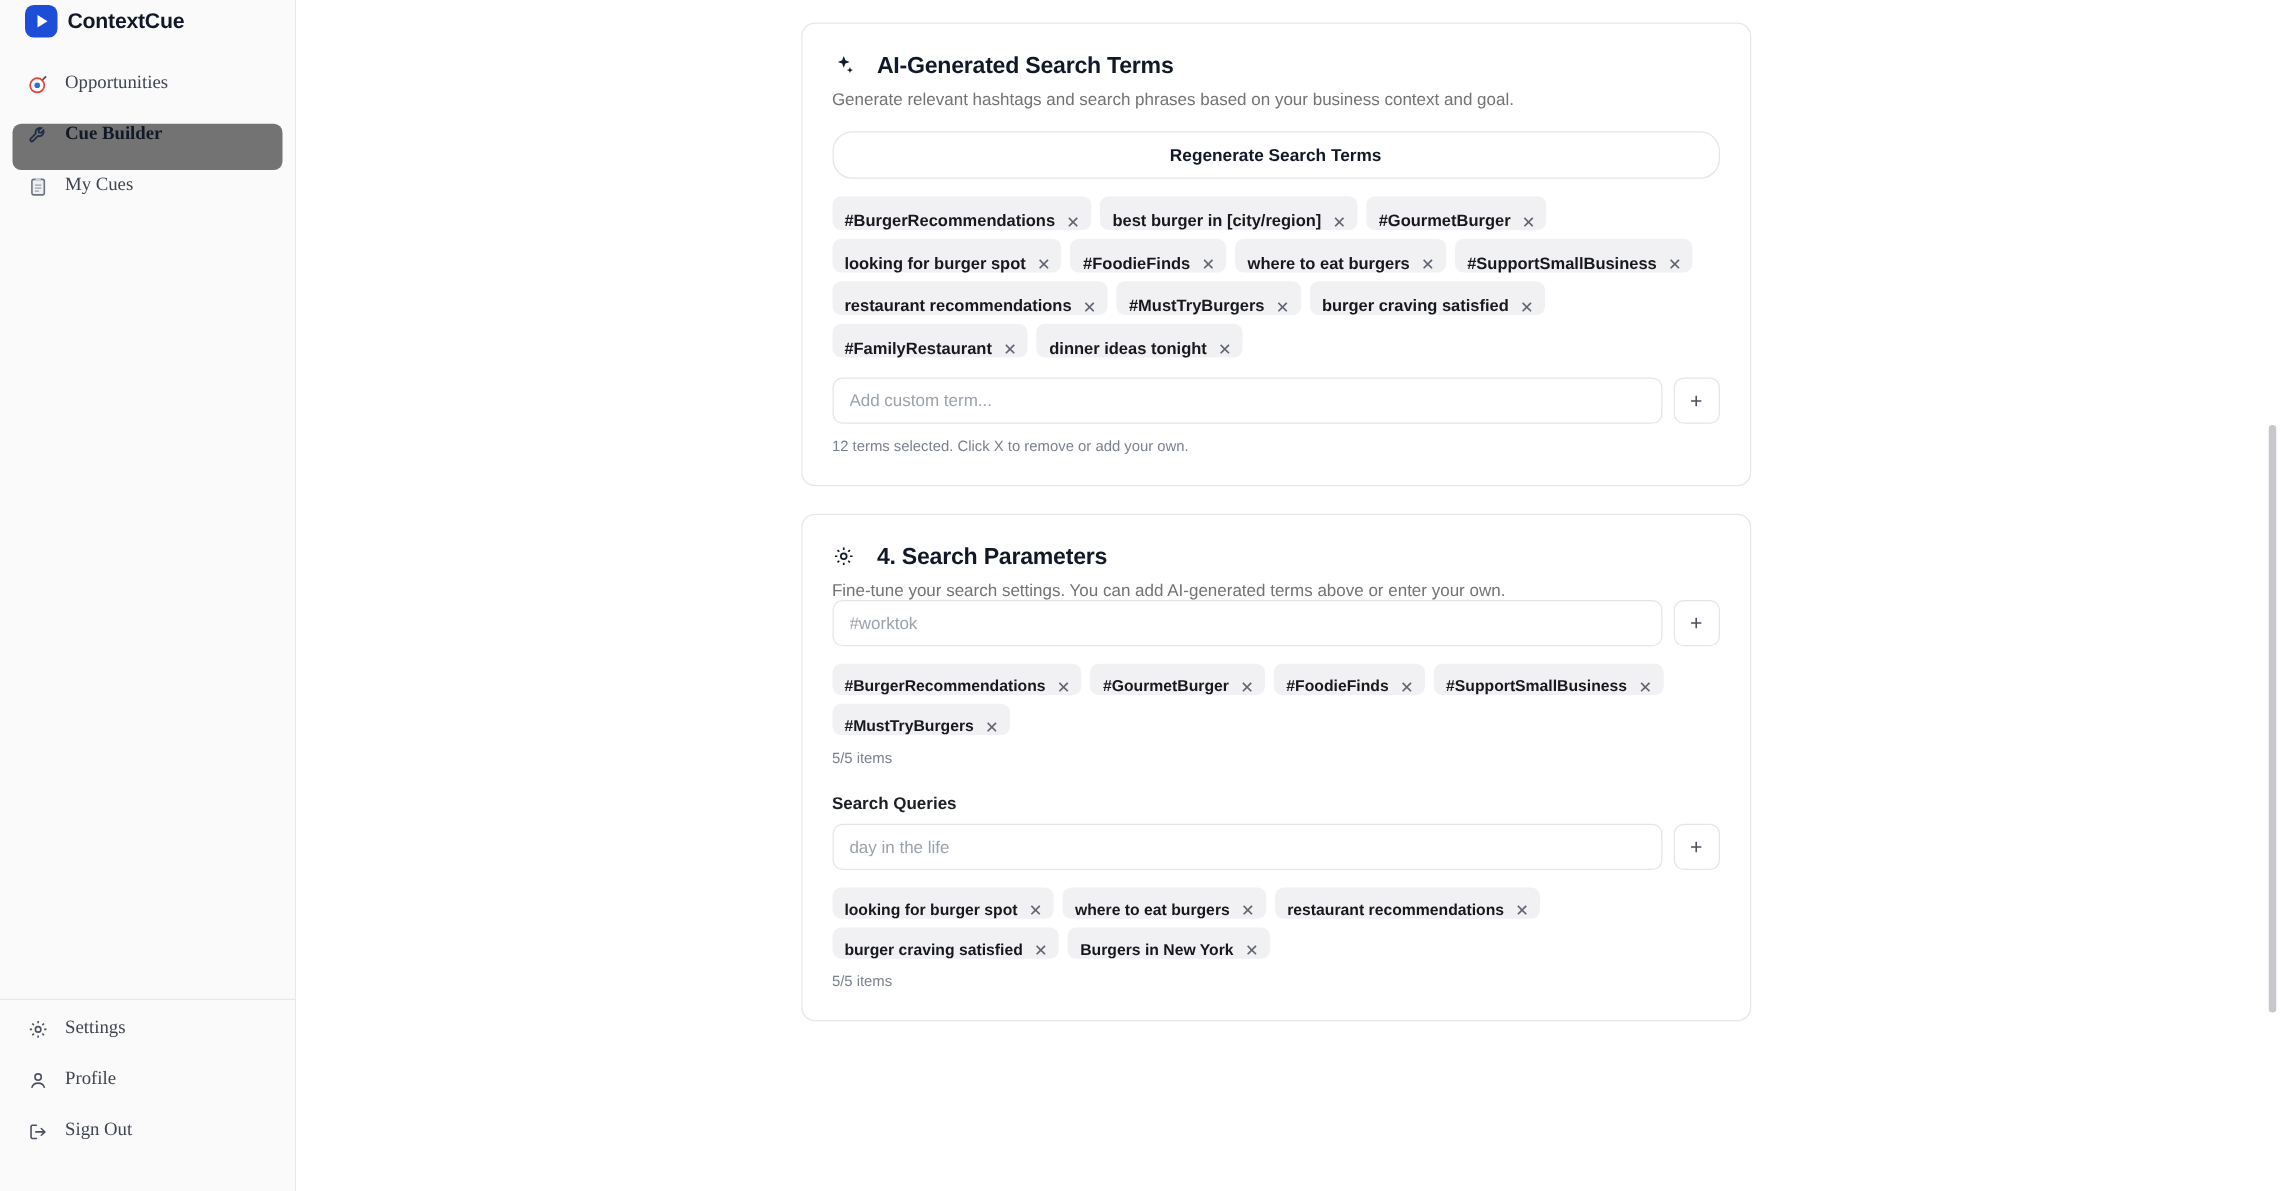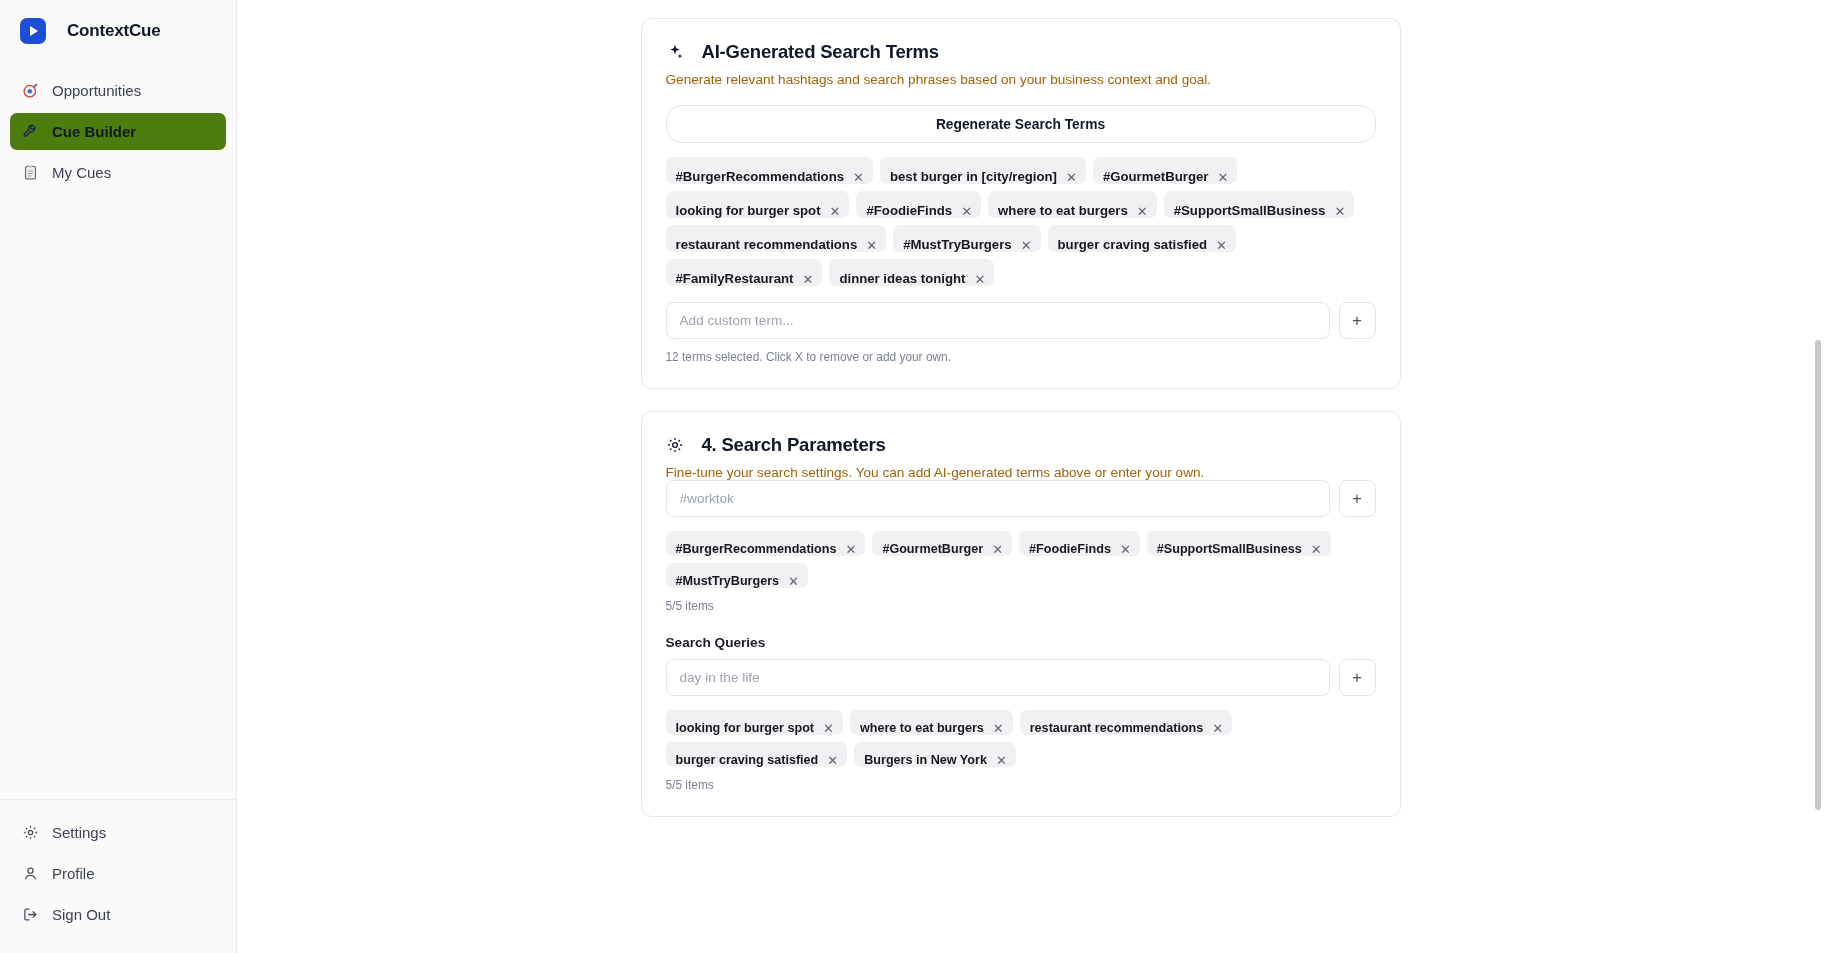--- a/index.html
+++ b/index.html
@@ -23,22 +23,22 @@
     height: 953px;
     background: #fafafa;
     border-right: 1px solid #e9e9ec;
     display: flex;
     flex-direction: column;
     flex: 0 0 237px;
   }
   .brand {
     display: flex;
     align-items: center;
-    gap: 21px;
-    padding: 18px 0 16px 20px;
+    gap: 8px;
+    padding: 4px 0 16px 20px;
   }
   .brand-mark {
     width: 26px; height: 26px;
     border-radius: 7px;
     background: #1d4ed8;
     display: flex; align-items: center; justify-content: center;
     position: relative;
   }
   .brand-mark:after {
     content: "";
@@ -46,31 +46,31 @@
     border-left: 8px solid #ffffff;
     border-top: 5px solid transparent;
     border-bottom: 5px solid transparent;
     margin-left: 2px;
   }
   .brand-text { font-size: 17px; font-weight: 700; letter-spacing: -0.2px; color: #111827; }
 
   .nav { margin-top: 12px; padding: 0 10px; }
   .nav-item {
     display: flex;
-    align-items: center;
     gap: 13px;
     height: 37px;
     padding: 0 11px;
     border-radius: 7px;
     margin-bottom: 4px;
     font-size: 15px;
     color: #3f4451;
     cursor: pointer;
-  }
-  .nav-item.active { background: #4d7c0f; color: #111827; font-weight: 600; }
+    font-family: Liberation Serif, serif;
+  }
+  .nav-item.active { background: #737373; color: #111827; font-weight: 600; }
   .nav-ico { width: 18px; height: 18px; display: inline-flex; align-items: center; justify-content: center; }
   .nav-ico svg { display: block; }
 
   .sidebar-spacer { flex: 1 1 auto; }
   .sidebar-bottom {
     border-top: 1px solid #e9e9ec;
     padding: 14px 10px 16px 10px;
   }
   .sidebar-bottom .nav-item { color: #3f4451; font-size: 15px; }
 
@@ -104,21 +104,21 @@
   }
   .card-title {
     font-size: 18.5px;
     font-weight: 700;
     color: #111827;
     letter-spacing: -0.2px;
   }
   .card-sub {
     margin-top: 9px;
     font-size: 13.6px;
-    color: #a16207;
+    color: #737373;
   }
 
   .btn-regen {
     margin-top: 18px;
     width: 100%;
     height: 38px;
     border: 1px solid #e4e5e9;
     border-radius: 16px;
     background: #ffffff;
     font-size: 13.8px;

